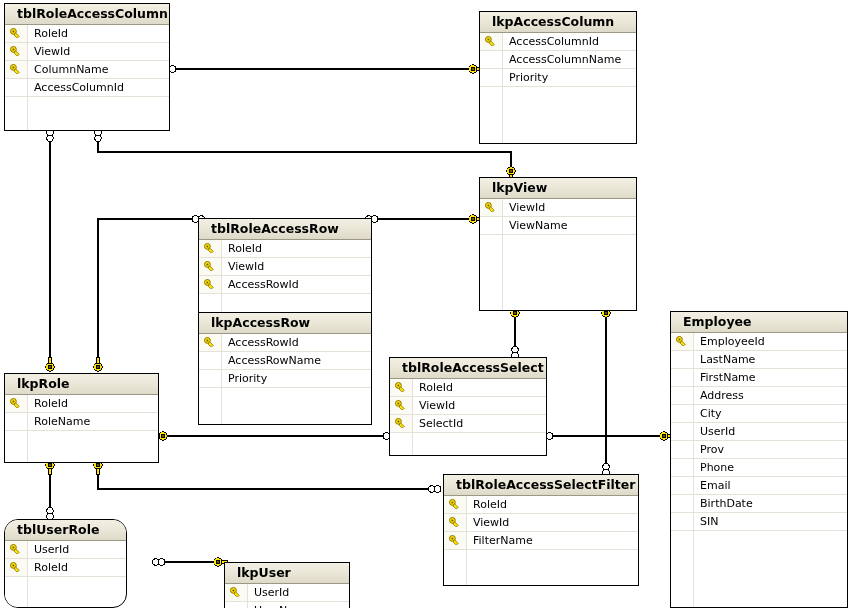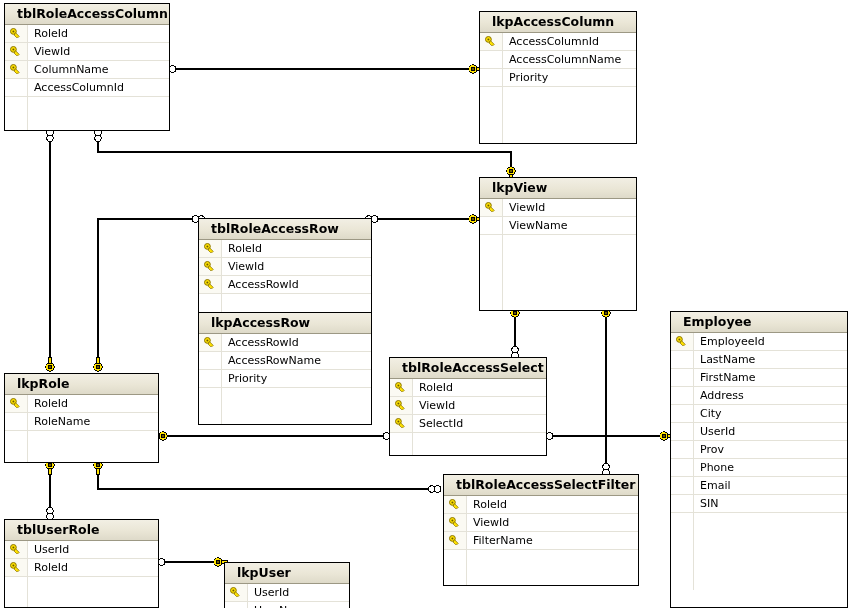--- a/index.html
+++ b/index.html
@@ -418,20 +418,24 @@
         <div class="row">
           <div class="keycell plain"></div>
           <div class="fname">Phone</div>
         </div>
         <div class="row">
           <div class="keycell plain"></div>
           <div class="fname">Email</div>
         </div>
         <div class="row">
           <div class="keycell plain"></div>
+          <div class="fname">BirthDate</div>
+        </div>
+        <div class="row">
+          <div class="keycell plain"></div>
           <div class="fname">SIN</div>
         </div>
         <div class="row blank" style="height: 77px;">
           <div class="keycell plain" style="height: 100%;"></div>
         </div>
       </div>
     </div>
     <div class="tbl" style="left: 4px; top: 373px; width: 155px; height: 90px;">
       <div class="tbl-hdr">lkpRole</div>
       <div class="rows">
@@ -485,21 +489,21 @@
                 <path d="M5.4 4.6 L9.2 8.4 L7.9 9.7 L7.2 9.0 L6.6 9.6 L5.9 8.9 L4.2 7.2 Z" fill="#ffe200" stroke="#8a7400" stroke-width="0.8" stroke-linejoin="round"></path>
               </svg></span>
           </div>
           <div class="fname">FilterName</div>
         </div>
         <div class="row blank" style="height: 36px;">
           <div class="keycell plain" style="height: 100%;"></div>
         </div>
       </div>
     </div>
-    <div class="tbl" style="left: 4px; top: 519px; width: 155px; height: 89px;">
+    <div class="tbl" style="left: 4px; top: 519px; width: 123px; height: 89px; border-radius: 14px;">
       <div class="tbl-hdr">tblUserRole</div>
       <div class="rows">
         <div class="row">
           <div class="keycell">
             <span class="kglyph"><svg width="11" height="11" viewBox="0 0 11 11">
                 <circle cx="3.4" cy="3.4" r="2.9" fill="#ffe200" stroke="#8a7400" stroke-width="1"></circle>
                 <circle cx="3.4" cy="3.4" r="1" fill="#6b5a00"></circle>
                 <path d="M5.4 4.6 L9.2 8.4 L7.9 9.7 L7.2 9.0 L6.6 9.6 L5.9 8.9 L4.2 7.2 Z" fill="#ffe200" stroke="#8a7400" stroke-width="0.8" stroke-linejoin="round"></path>
               </svg></span>
           </div>

